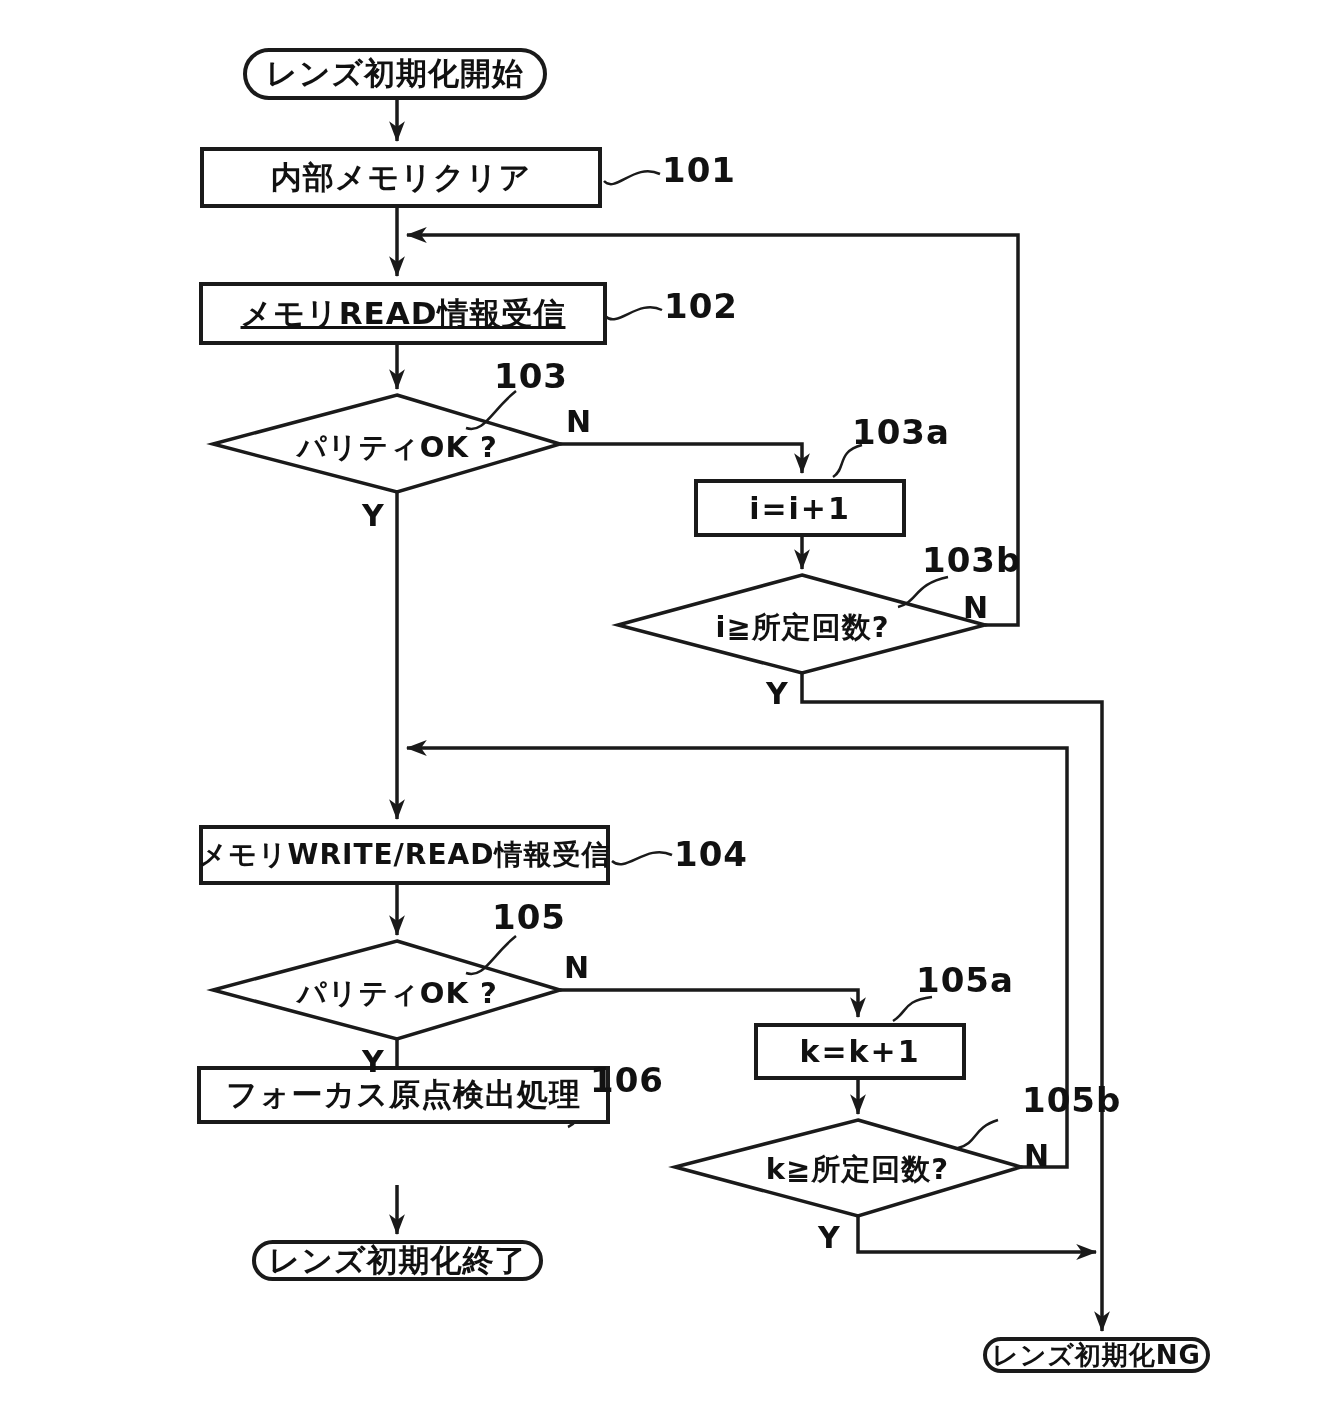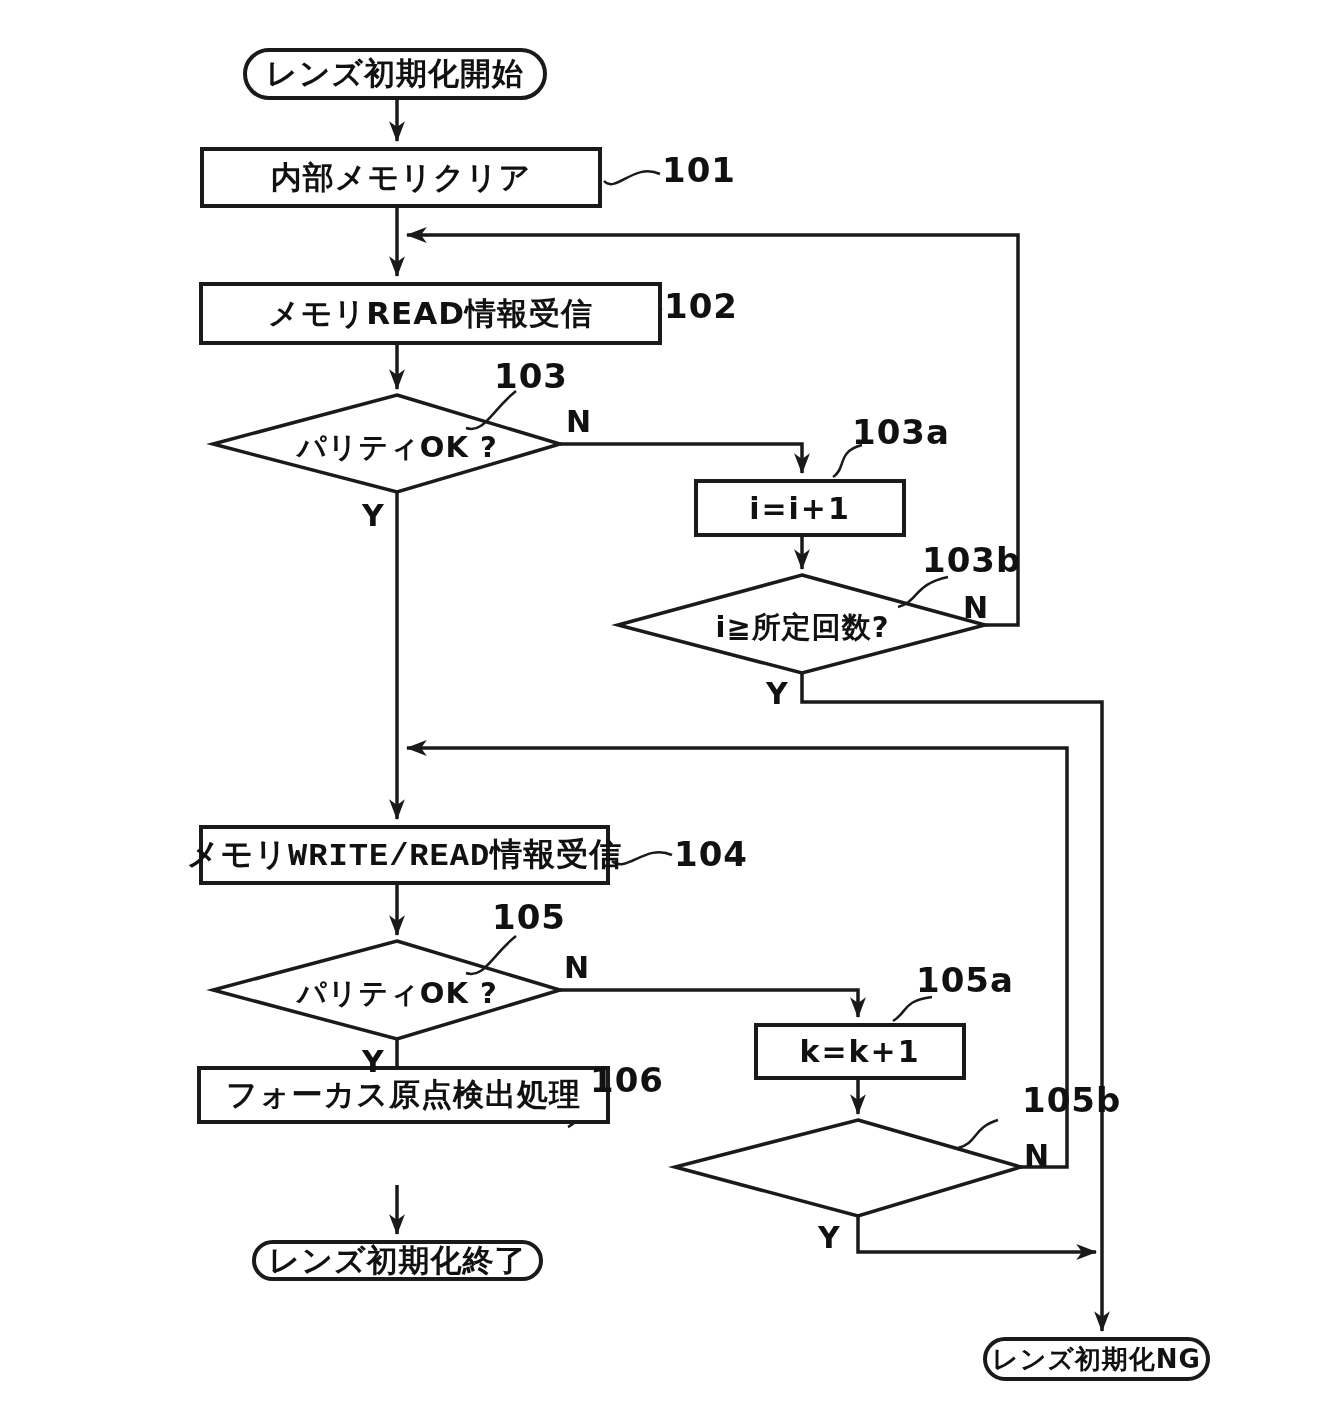--- a/index.html
+++ b/index.html
@@ -116,51 +116,52 @@
   </svg>
 
   <div class="node oval" style="left:243px; top:48px; width:304px; height:52px;">
     <span class="node-label">レンズ初期化開始</span>
   </div>
 
   <div class="node oval" style="left:252px; top:1240px; width:291px; height:41px;">
     <span class="node-label">レンズ初期化終了</span>
   </div>
 
-  <div class="node oval" style="left:983px; top:1337px; width:227px; height:44px;">
+  <div class="node oval" style="left:983px; top:1337px; width:227px; height:36px;">
     <span class="node-label small-label">レンズ初期化NG</span>
   </div>
 
   <div class="node box" style="left:200px; top:147px; width:402px; height:61px;">
     <span class="node-label">内部メモリクリア</span>
   </div>
 
-  <div class="node box" style="left:199px; top:282px; width:463px; height:63px;">
+  <div class="node box" style="left:199px; top:282px; width:408px; height:63px;text-decoration:underline;">
     <span class="node-label">メモリREAD情報受信</span>
   </div>
 
   <div class="node box" style="left:694px; top:479px; width:212px; height:58px;">
     <span class="node-label var-label">i=i+1</span>
   </div>
 
   <div class="node box" style="left:199px; top:825px; width:411px; height:60px;">
-    <span class="node-label" style="font-size:32px;font-family:Liberation Mono, monospace;">メモリWRITE/READ情報受信</span>
+    <span class="node-label" style="font-size:28px;">メモリWRITE/READ情報受信</span>
   </div>
 
   <div class="node box" style="left:754px; top:1023px; width:212px; height:57px;">
     <span class="node-label var-label">k=k+1</span>
   </div>
 
   <div class="node box" style="left:197px; top:1066px; width:413px; height:58px;">
     <span class="node-label">フォーカス原点検出処理</span>
   </div>
 
   <div class="dtext" style="left:230px; top:428px; width:335px;">パリティOK ?</div>
   <div class="dtext" style="left:630px; top:608px; width:345px;">i≧所定回数?</div>
   <div class="dtext" style="left:230px; top:974px; width:335px;">パリティOK ?</div>
+  <div class="dtext" style="left:685px; top:1150px; width:345px;">k≧所定回数?</div>
 
   <div class="ref" style="left:662px; top:150px;">101</div>
   <div class="ref" style="left:664px; top:286px;">102</div>
   <div class="ref" style="left:494px; top:356px;">103</div>
   <div class="ref" style="left:852px; top:412px;">103a</div>
   <div class="ref" style="left:922px; top:540px;">103b</div>
   <div class="ref" style="left:674px; top:834px;">104</div>
   <div class="ref" style="left:492px; top:897px;">105</div>
   <div class="ref" style="left:916px; top:960px;">105a</div>
   <div class="ref" style="left:982px; top:1080px;margin-left:40px;">105b</div>

